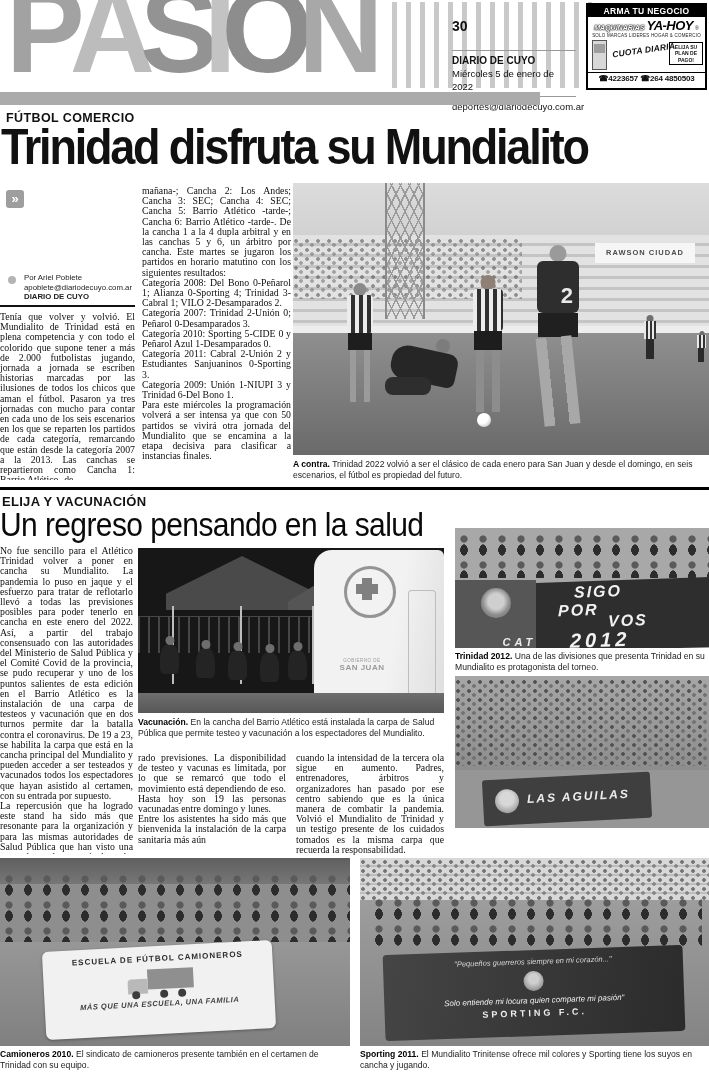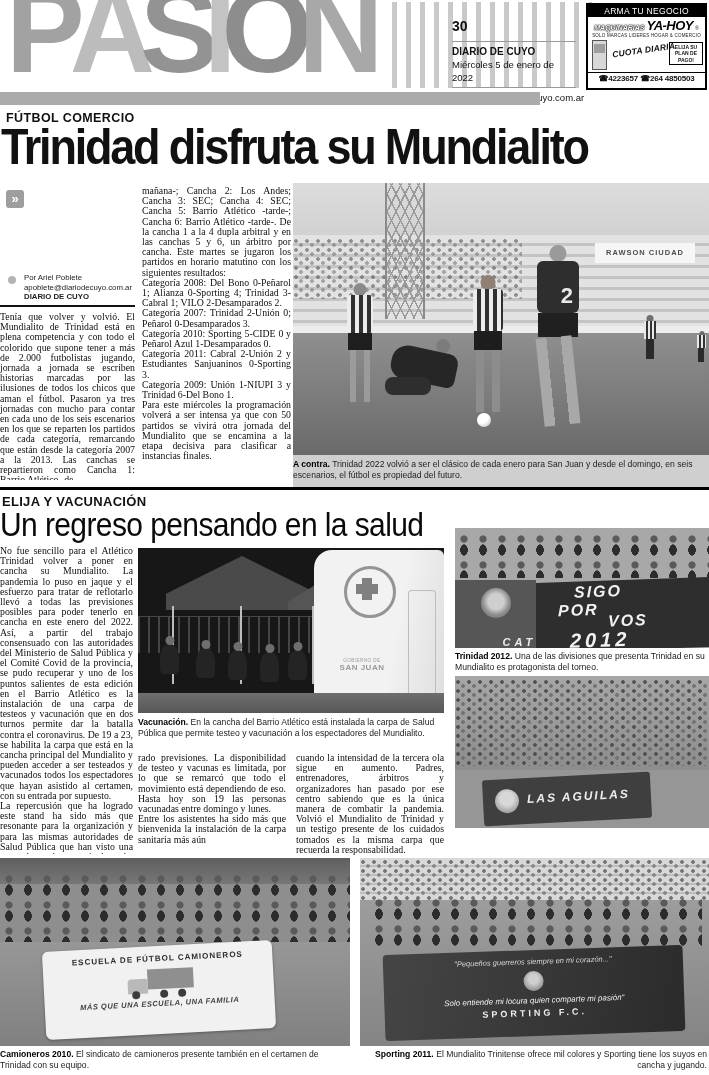--- a/index.html
+++ b/index.html
@@ -9,29 +9,29 @@
 
   
   #logo-stripes{left:392px;top:2px;width:200px;height:86px;
     background:repeating-linear-gradient(90deg,#c9c9c9 0 5px,#ffffff 5px 14px);}
   #logo{left:6px;top:-30px;line-height:1;font-weight:bold;font-size:118px;
     letter-spacing:-6px;white-space:nowrap;transform:scaleY(1.02);transform-origin:top left;}
   #logo span{display:inline-block;margin-right:-9px;}
   #logo .g1{color:#a2a2a2}#logo .g2{color:#bcbcbc}#logo .g3{color:#939393}
   #logo .g4{color:#c3c3c3}#logo .g5{color:#8d8d8d}#logo .g6{color:#a8a8a8}
   #pageinfo{left:452px;top:20px;width:124px;font-size:9.5px;line-height:13px;}
-  #pageinfo .num{font-size:14px;font-weight:bold;margin-bottom:8px;}
+  #pageinfo .num{font-size:14px;font-weight:bold;margin-bottom:17px;}
   #pageinfo hr{border:none;border-top:1px solid #999;margin:3px 0;}
   #pageinfo .paper{font-weight:bold;font-size:10px;}
   #gray-band{left:0;top:92px;width:540px;height:13px;background:#ababab;}
 
   
   #ad{left:586px;top:3px;width:121px;height:87px;border:2px solid #000;background:#fff;
       font-size:6px;box-sizing:border-box;overflow:hidden;}
-  #ad .head{background:#000;color:#fff;font-weight:normal;font-size:8.5px;text-align:center;
+  #ad .head{background:#000;color:#fff;font-weight:bold;font-size:8.5px;text-align:center;
       letter-spacing:.3px;padding:1px 0;}
   #ad .brandrow{display:flex;align-items:baseline;justify-content:center;gap:2px;margin-top:1px;}
   #ad .maq{font-style:italic;font-weight:bold;font-size:7px;color:#fff;
       text-shadow:0 0 1px #000,0 0 1px #000,0 0 2px #000;}
   #ad .yahoy{font-style:italic;font-weight:bold;font-size:13px;color:#000;letter-spacing:-.5px;}
   #ad .reg{font-size:5px;vertical-align:super;}
   #ad .tag{text-align:center;font-size:4.5px;letter-spacing:.2px;color:#222;}
   #ad .mid{position:relative;height:34px;}
   #ad .fridge{position:absolute;left:4px;top:2px;width:13px;height:28px;background:#d8d8d8;
       border:1px solid #555;}
@@ -53,21 +53,21 @@
   #byline-dot{left:8px;top:276px;width:8px;height:8px;border-radius:50%;background:#b4b4b4;}
   #byline{left:24px;top:273px;width:111px;font-size:7.8px;line-height:9.6px;color:#222;}
   #byline .org{font-weight:bold;}
   #rule-col1{left:0;top:305px;width:135px;border-top:2px solid #111;}
   .bodytext{font-family:"Liberation Serif",serif;font-size:9.8px;line-height:10.2px;
       text-align:justify;white-space:pre-line;color:#0e0e0e;overflow:hidden;}
   #a1col1{left:0;top:312px;width:135px;height:168px;}
   #a1col2{left:142px;top:186px;width:149px;height:296px;}
 
   
-  #photo-main{left:293px;top:183px;width:416px;height:304px;background:#cfcfcf;overflow:hidden;}
+  #photo-main{left:293px;top:183px;width:416px;height:272px;background:#cfcfcf;overflow:hidden;}
   #photo-main .sky{position:absolute;left:0;top:0;width:100%;height:60px;
       background:linear-gradient(#dcdcdc,#d0d0d0);}
   #photo-main .stands{position:absolute;left:0;top:52px;width:100%;height:94px;
       background:repeating-linear-gradient(180deg,#e2e2e2 0 8px,#c4c4c4 8px 11px);}
   #photo-main .crowd{position:absolute;left:0;top:56px;width:55%;height:60px;opacity:.55;}
   .crowd-dots{background-image:
       radial-gradient(circle at 3px 2px,#4a4a4a 1.5px,transparent 2.2px),
       radial-gradient(circle at 8px 6px,#6e6e6e 1.5px,transparent 2.2px);
       background-size:11px 9px;}
   #photo-main .wall{position:absolute;left:0;top:143px;width:100%;height:9px;background:#ededed;}
@@ -232,21 +232,21 @@
       background:linear-gradient(#9d9d9d,#848484);}
   #photo-spo .kids{position:absolute;left:10px;top:40px;width:95%;height:52px;}
   #photo-spo .banner{position:absolute;left:24px;top:92px;width:300px;height:86px;
       background:linear-gradient(100deg,#454545,#2b2b2b);transform:rotate(-2deg);border-radius:4px;
       text-align:center;color:#eee;}
   #photo-spo .b1{margin-top:7px;font-style:italic;font-size:7.5px;color:#d6d6d6;}
   #photo-spo .crest{width:20px;height:20px;margin:5px auto;border-radius:50%;
       background:radial-gradient(circle at 50% 40%,#cfcfcf 0 30%,#6f6f6f);}
   #photo-spo .b2{font-style:italic;font-size:8px;}
   #photo-spo .b3{font-weight:bold;font-size:9px;letter-spacing:3px;margin-top:3px;}
-  #cap-spo{left:360px;top:1049px;width:347px;text-align:right;}
+  #cap-spo{left:360px;top:1049px;width:347px;}
 </style>
 </head>
 <body>
 
 <div class="page">
 
   <div class="abs" id="logo-stripes"></div>
   <div class="abs" id="logo"><span class="g1">P</span><span class="g2">A</span><span class="g3">S</span><span class="g4">I</span><span class="g5">Ó</span><span class="g6">N</span></div>
   <div class="abs" id="pageinfo">
     <div class="num">30</div>

